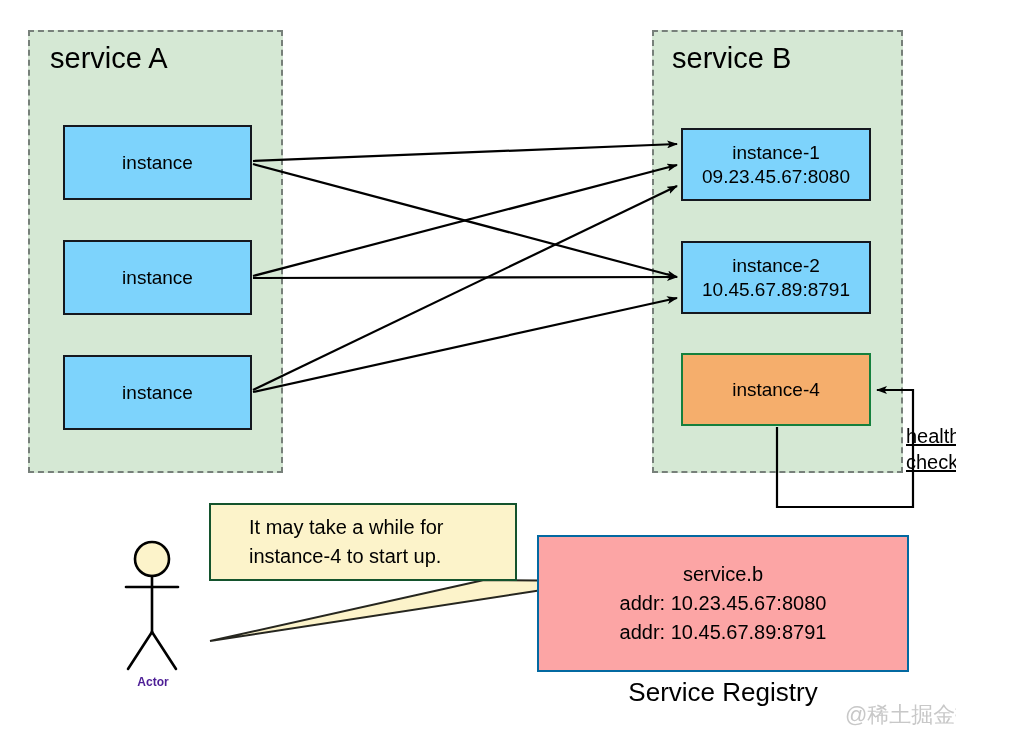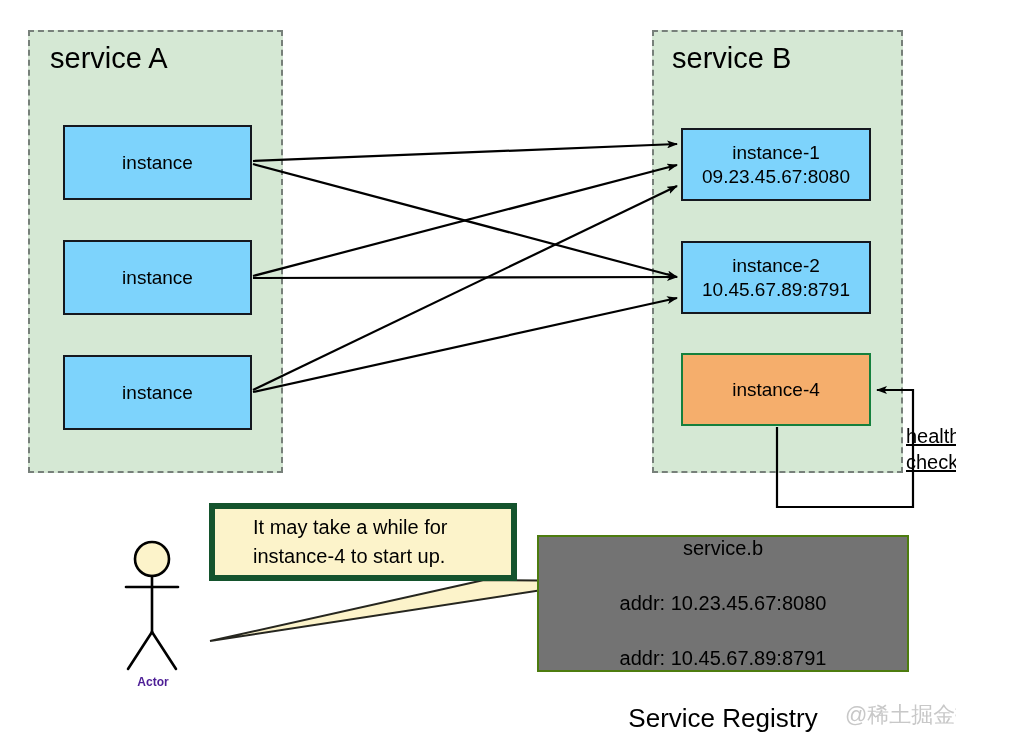--- a/index.html
+++ b/index.html
@@ -69,29 +69,28 @@
   .node-line {
     font-size: 19px;
     line-height: 1.22;
     color: #000;
     white-space: nowrap;
   }
 
   
   .registry-box {
     position: absolute;
-    background: #737373;
-    border: 2px solid #4d7c0f;
+    background: #fca5a5;
+    border: 2px solid #0369a1;
     box-sizing: border-box;
     display: flex;
     flex-direction: column;
     align-items: center;
     justify-content: center;
     z-index: 2;
-    gap: 26px;
   }
   .registry-line {
     font-size: 20px;
     line-height: 1.45;
     color: #000;
     white-space: nowrap;
   }
   .registry-caption {
     position: absolute;
     font-size: 26px;
@@ -99,21 +98,21 @@
     color: #000;
     text-align: center;
     white-space: nowrap;
     z-index: 2;
   }
 
   
   .bubble-box {
     position: absolute;
     background: #fcf3ca;
-    border: 6px solid #14532d;
+    border: 2px solid #14532d;
     box-sizing: border-box;
     display: flex;
     flex-direction: column;
     justify-content: center;
     padding: 0 0 0 38px;
     z-index: 3;
   }
   .bubble-line {
     font-size: 20px;
     line-height: 1.45;
@@ -236,17 +235,17 @@
   <div class="bubble-box" style="left:209px; top:503px; width:308px; height:78px;">
     <div class="bubble-line">It may take a while for</div>
     <div class="bubble-line">instance-4 to start up.</div>
   </div>
 
   <div class="registry-box" style="left:537px; top:535px; width:372px; height:137px;">
     <div class="registry-line">service.b</div>
     <div class="registry-line">addr: 10.23.45.67:8080</div>
     <div class="registry-line">addr: 10.45.67.89:8791</div>
   </div>
-  <div class="registry-caption" style="left:537px; top:705px; width:372px;text-align:center;">Service Registry</div>
+  <div class="registry-caption" style="left:537px; top:679px; width:372px;text-align:center;">Service Registry</div>
 
   <div class="watermark" style="left:845px; top:700px;">@稀土掘金技术社区</div>
 
 </div>
 
 </body></html>

